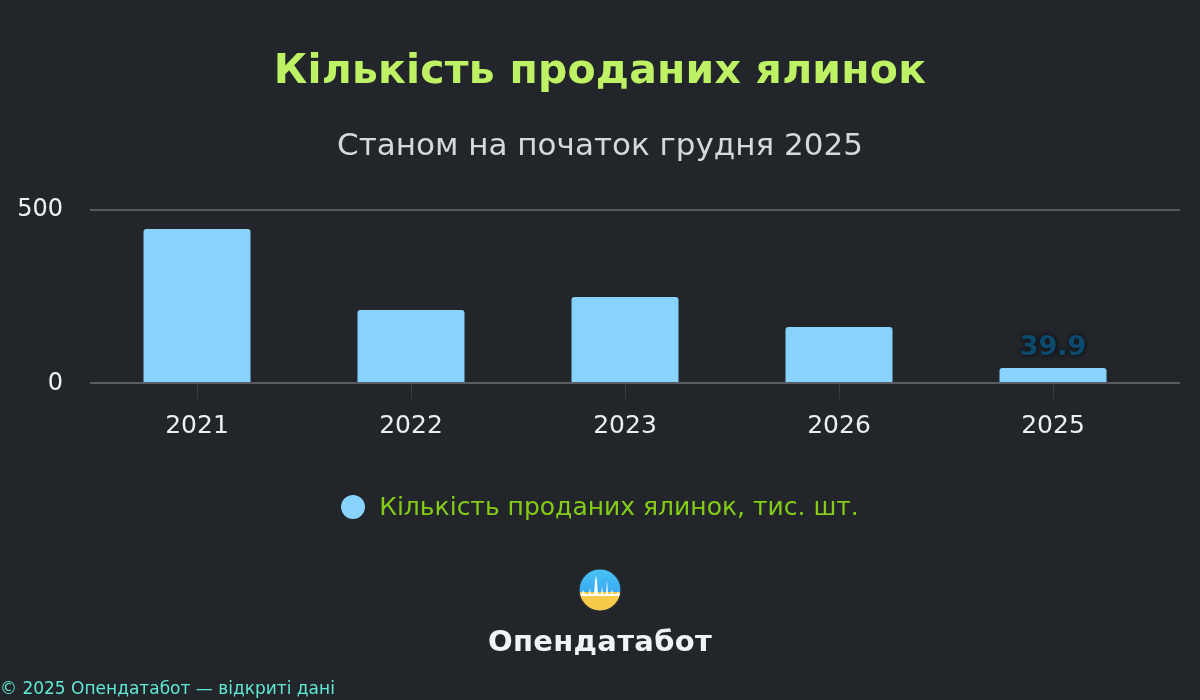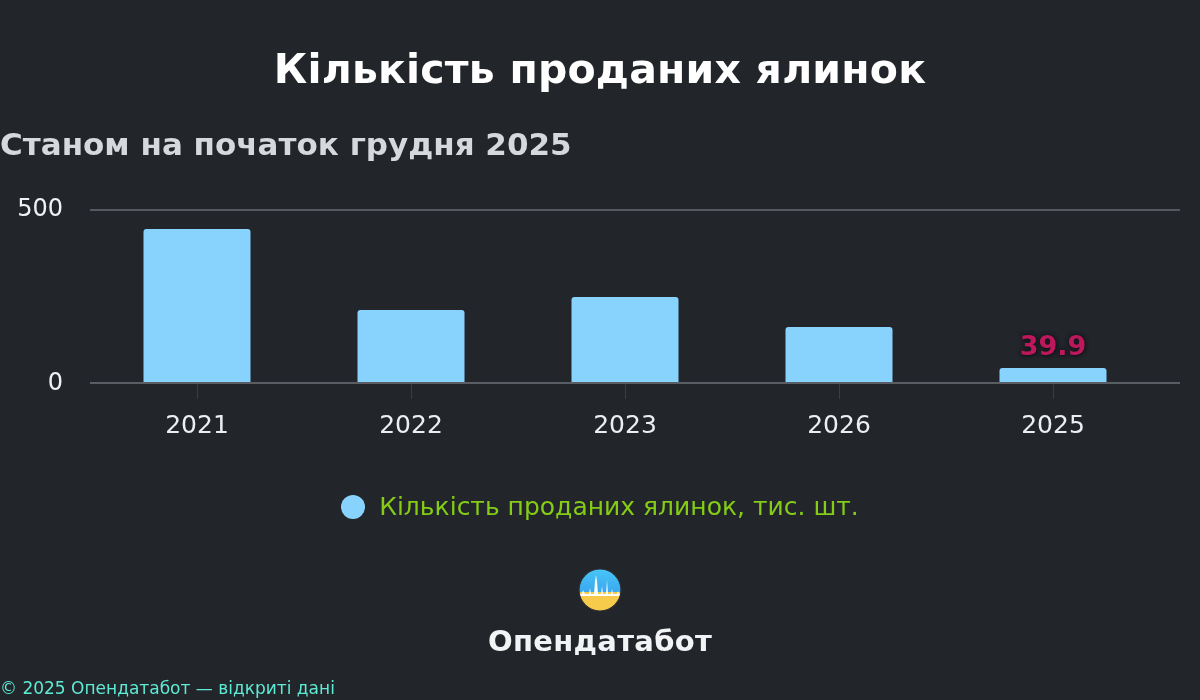--- a/index.html
+++ b/index.html
@@ -23,30 +23,31 @@
 
   
   .title {
     position: absolute;
     top: 45px;
     left: 0;
     width: 1200px;
     text-align: center;
     font-size: 41px;
     font-weight: bold;
-    color: #ffffff;
+    color: #bef264;
     letter-spacing: 0.2px;
   }
   .subtitle {
     position: absolute;
     top: 126px;
     left: 0;
     width: 1200px;
+    text-align: center;
     font-size: 31px;
-    font-weight: bold;
+    font-weight: normal;
     color: #d5d8dc;
   }
 
   
   .plot {
     position: absolute;
     left: 90px;
     top: 209px;
     width: 1090px;
     height: 175px;
@@ -95,21 +96,21 @@
     border-radius: 3px 3px 0 0;
   }
   .bar-label {
     position: absolute;
     bottom: 100%;
     left: 50%;
     transform: translateX(-50%);
     margin-bottom: 7px;
     font-size: 27px;
     font-weight: bold;
-    color: #be185d;
+    color: #0c4a6e;
     text-shadow: 0 0 4px #16181c, 0 0 4px #16181c, 1px 1px 2px #16181c;
     white-space: nowrap;
   }
 
   .xticks {
     position: absolute;
     left: 90px;
     top: 384px;
     width: 1090px;
     height: 20px;

